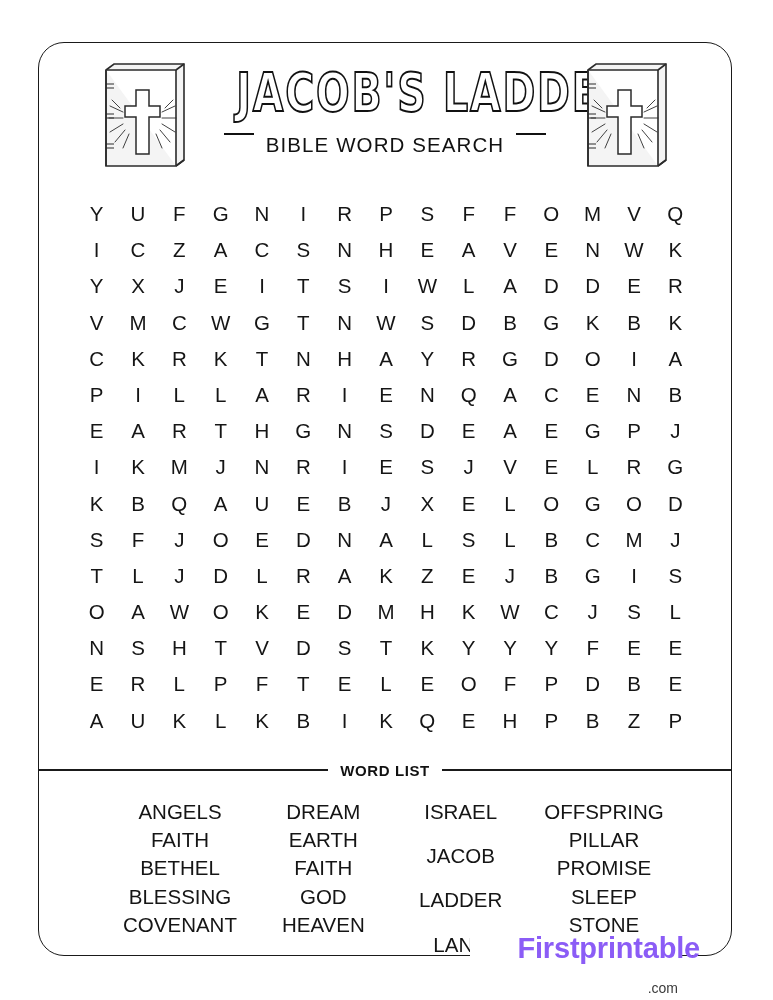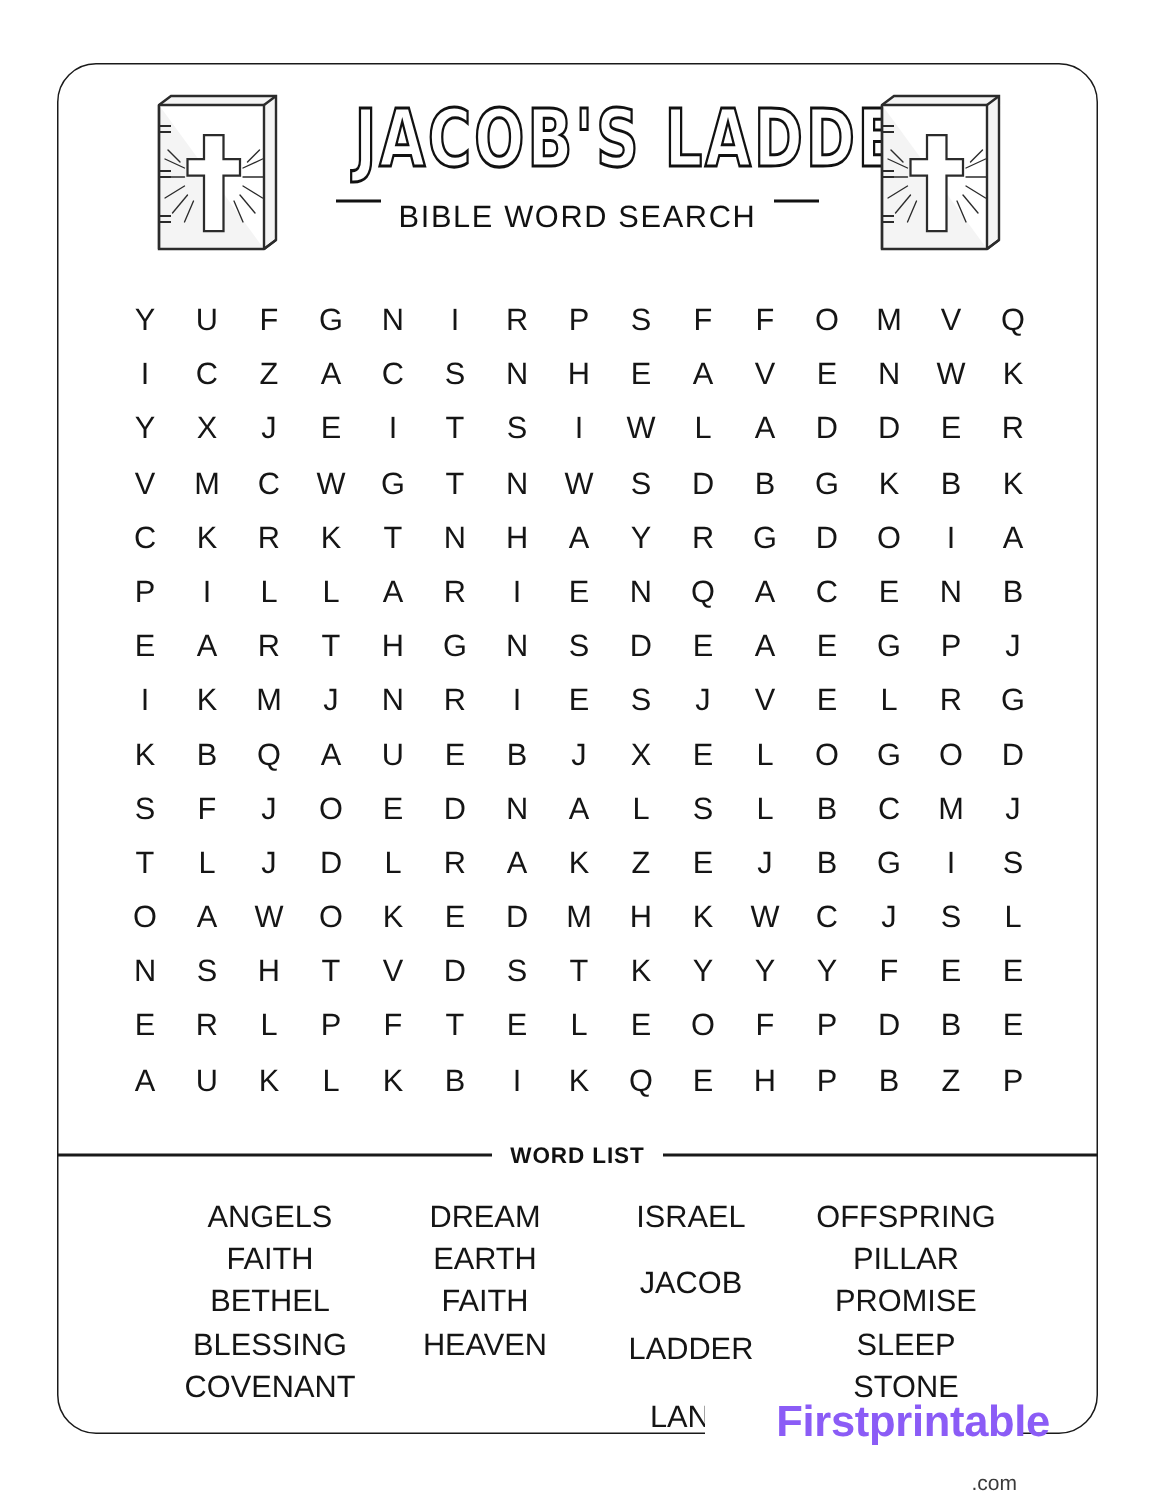--- a/index.html
+++ b/index.html
@@ -503,20 +503,21 @@
           <div class="word-item">ANGELS</div>
           <div class="word-item">FAITH</div>
           <div class="word-item">BETHEL</div>
           <div class="word-item">BLESSING</div>
           <div class="word-item">COVENANT</div>
         </div>
         <div class="word-column">
           <div class="word-item">DREAM</div>
           <div class="word-item">EARTH</div>
           <div class="word-item">FAITH</div>
+          <div class="word-item">GOD</div>
           <div class="word-item">HEAVEN</div>
         </div>
         <div class="word-column">
           <div class="word-item">ISRAEL</div>
           <div class="word-item">JACOB</div>
           <div class="word-item">LADDER</div>
           <div class="word-item">LAND</div>
         </div>
         <div class="word-column">
           <div class="word-item">OFFSPRING</div>

